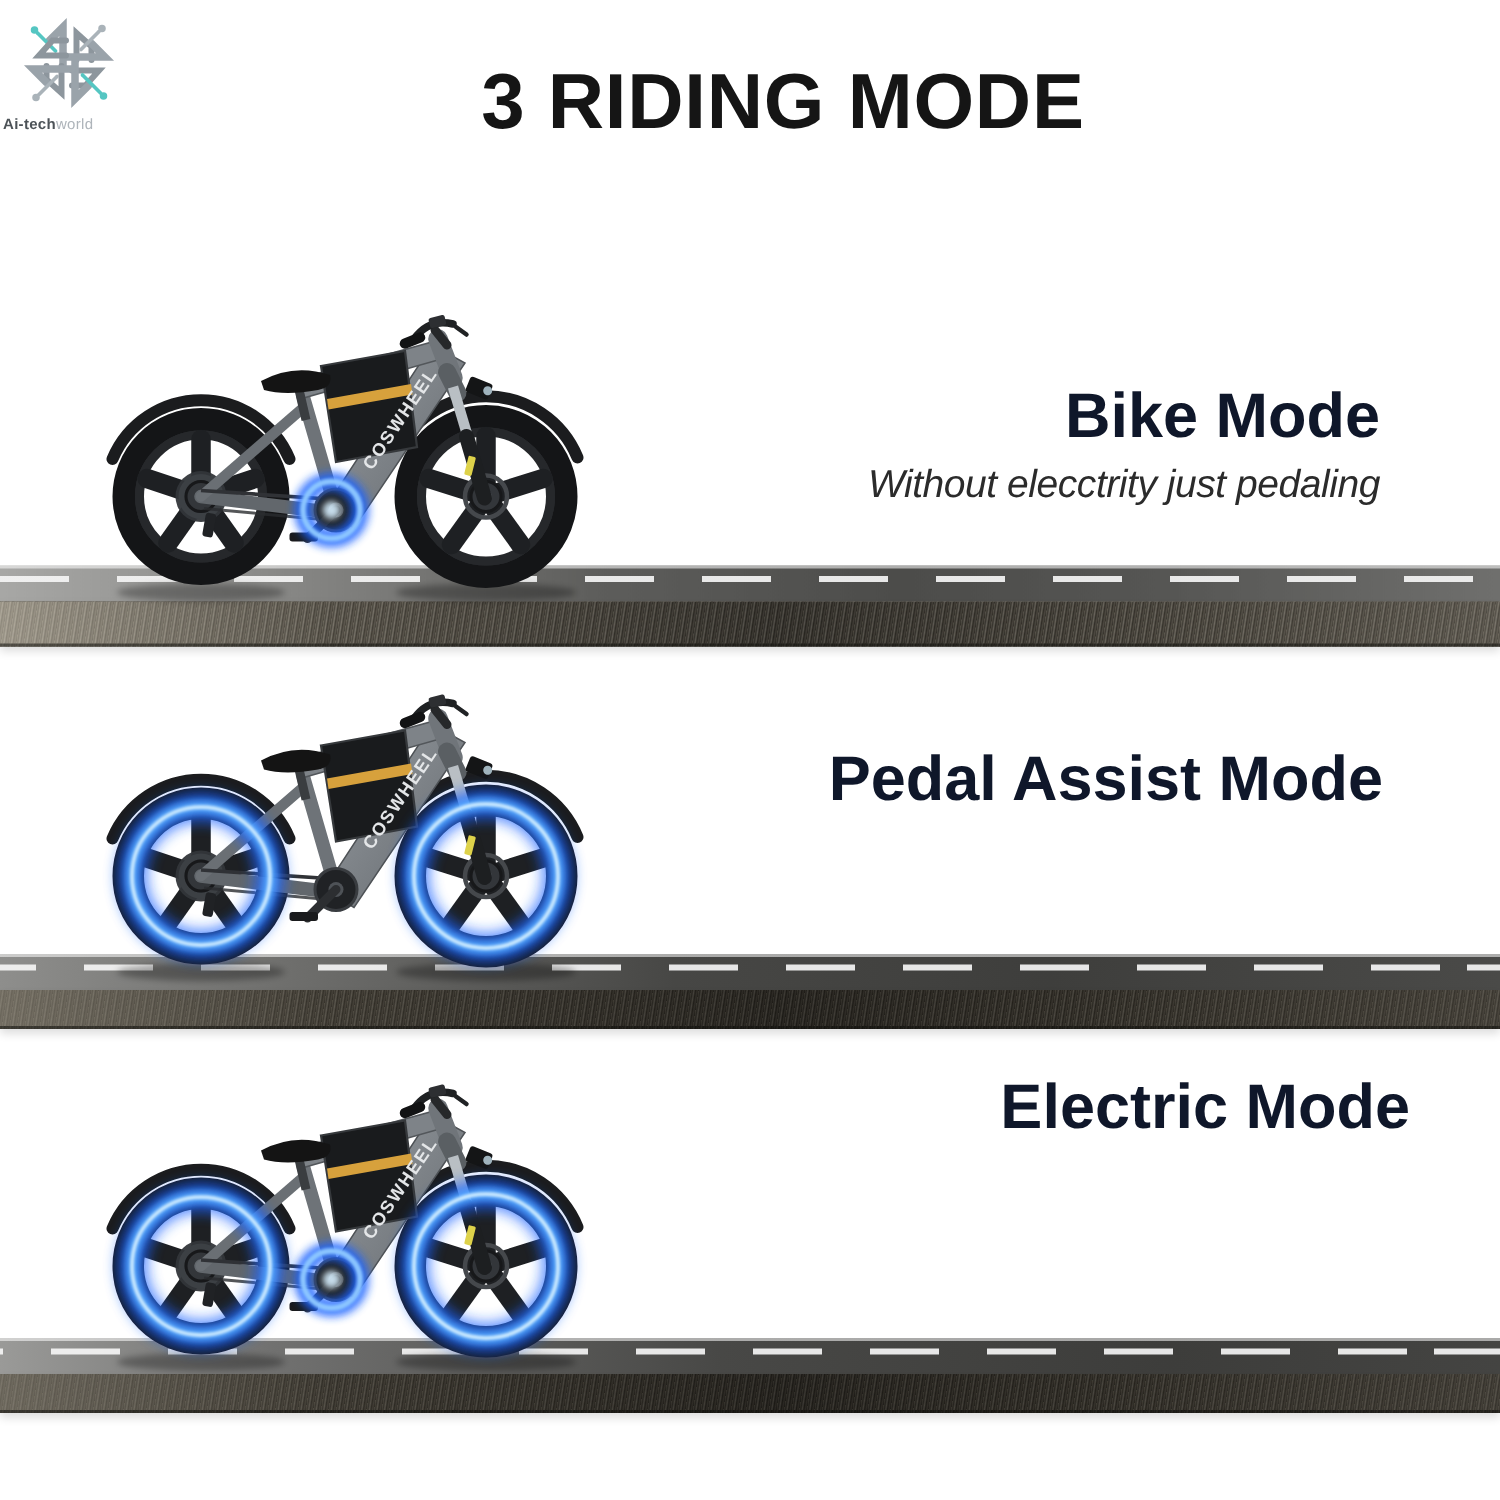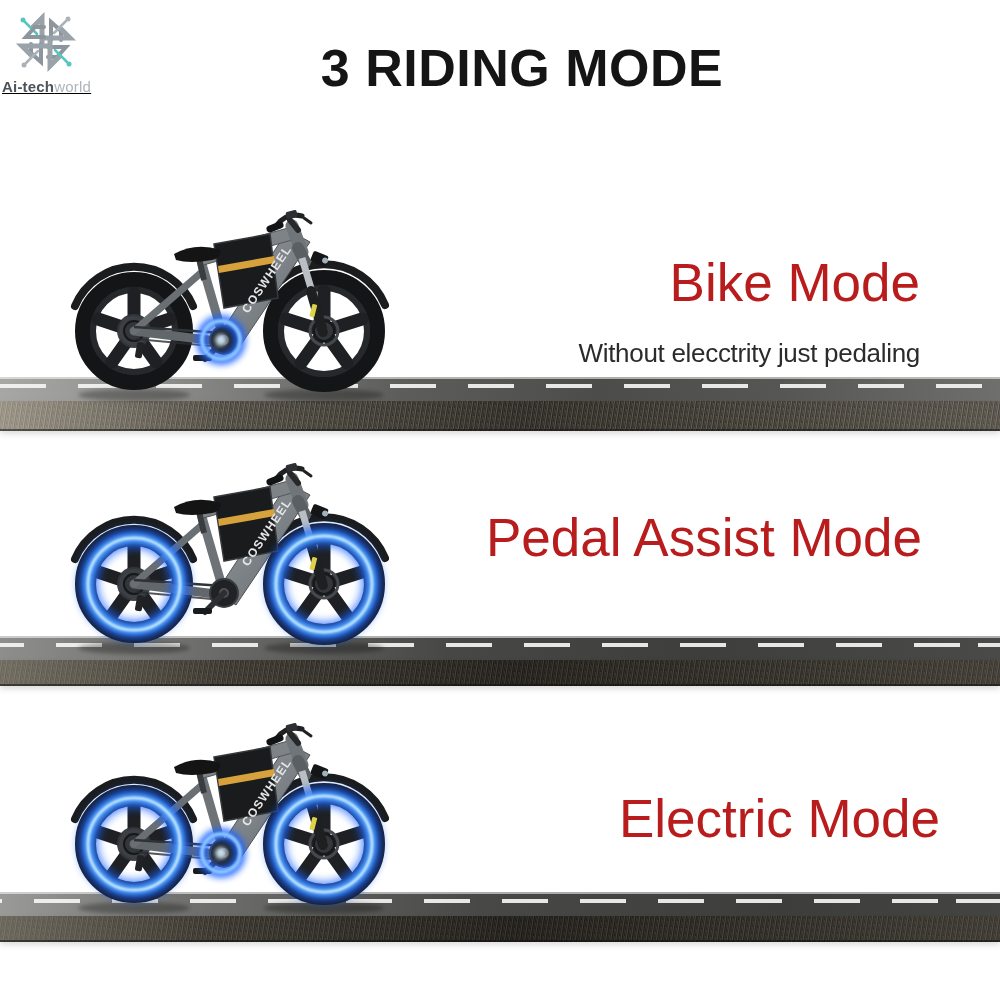--- a/index.html
+++ b/index.html
@@ -2,21 +2,21 @@
 <html><head>
 <meta charset="utf-8">
 <style>
   html,body{margin:0;padding:0;background:#fff;}
   .page{position:relative;width:1000px;height:1000px;background:#fff;overflow:hidden;
         font-family:"Liberation Sans", sans-serif;}
 
   
   .logo{position:absolute;top:2px;left:2px;width:130px;}
   .logo-icon{display:block;margin-left:4px;}
-  .logo-text{font-size:15px;margin-top:-4px;white-space:nowrap;letter-spacing:.2px;text-decoration:underline;}
+  .logo-text{font-size:10px;margin-top:-4px;white-space:nowrap;letter-spacing:.2px;}
   .logo-text .b{font-weight:bold;color:#4d5358;}
   .logo-text .l{font-weight:normal;color:#aeb4ba;}
 
   
   .page-title{position:absolute;top:40px;left:0;right:0;margin:0;text-align:center;
               font-size:52px;font-weight:bold;color:#151515;letter-spacing:.5px;line-height:1.1;padding-left:44px;}
 
   
   .road{position:absolute;left:0;width:1000px;}
   .road .top{position:relative;height:22px;border-top:2px solid rgba(255,255,255,.55);}
@@ -38,23 +38,23 @@
   .r2 .face{height:24px;}
   .r3 .face{height:24px;filter:brightness(.95);}
   .r1{top:377px;} .r2{top:636px;} .r3{top:892px;}
 
   
   .bike{position:absolute;left:52px;width:400px;height:220px;}
   .b1{top:192px;} .b2{top:445px;} .b3{top:705px;}
 
   
   .mode-text{position:absolute;text-align:right;}
-  .mode-text h2{margin:0;font-size:53px;font-weight:normal;color:#b91c1c;line-height:1.15;}
-  .mode-text p{margin:24px 0 0;font-size:26px;letter-spacing:-.3px;color:#2b2b2b;line-height:1.22;white-space:pre-line;}
-  .mt1{top:253px;right:80px;} .mt2{top:508px;right:78px;} .mt3{top:789px;right:60px;}
+  .mode-text h2{margin:0;font-size:42px;font-weight:bold;color:#0f172a;line-height:1.15;}
+  .mode-text p{margin:6px 0 0;font-size:26px;letter-spacing:-.3px;color:#2b2b2b;line-height:1.22;white-space:pre-line;font-style:italic;}
+  .mt1{top:253px;right:80px;} .mt2{top:495px;right:78px;} .mt3{top:714px;right:60px;}
 </style>
 </head>
 <body>
 
 <div class="page">
 
   <svg width="0" height="0" style="position:absolute" aria-hidden="true">
     <defs>
       <linearGradient id="gradBeam" x1="0" y1="0" x2="1" y2="1">
         <stop offset="0" stop-color="#989da2"></stop>

